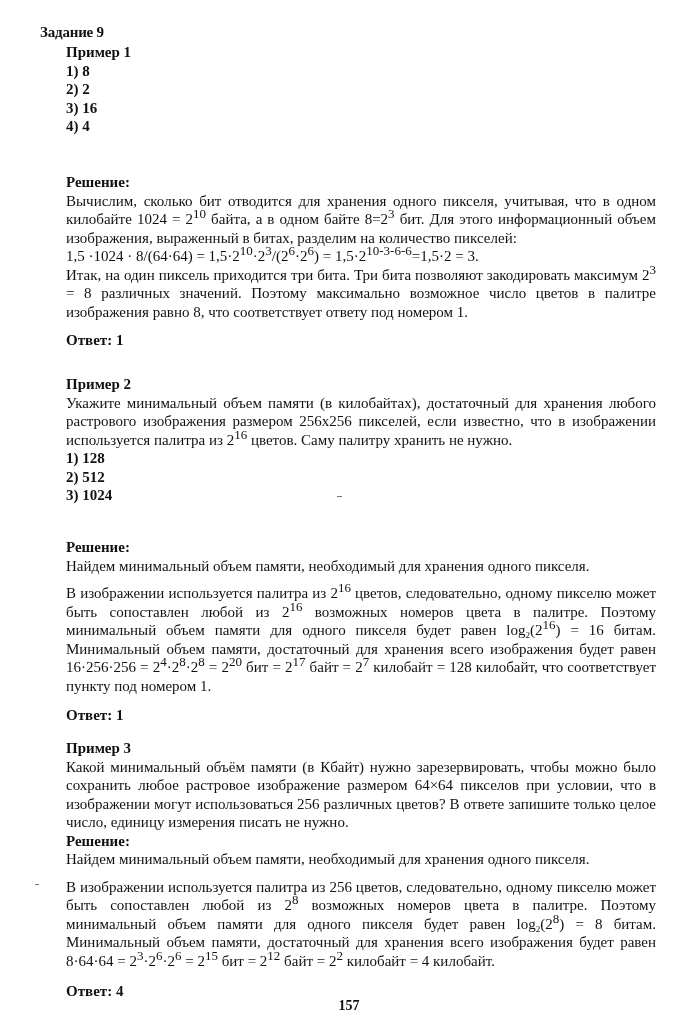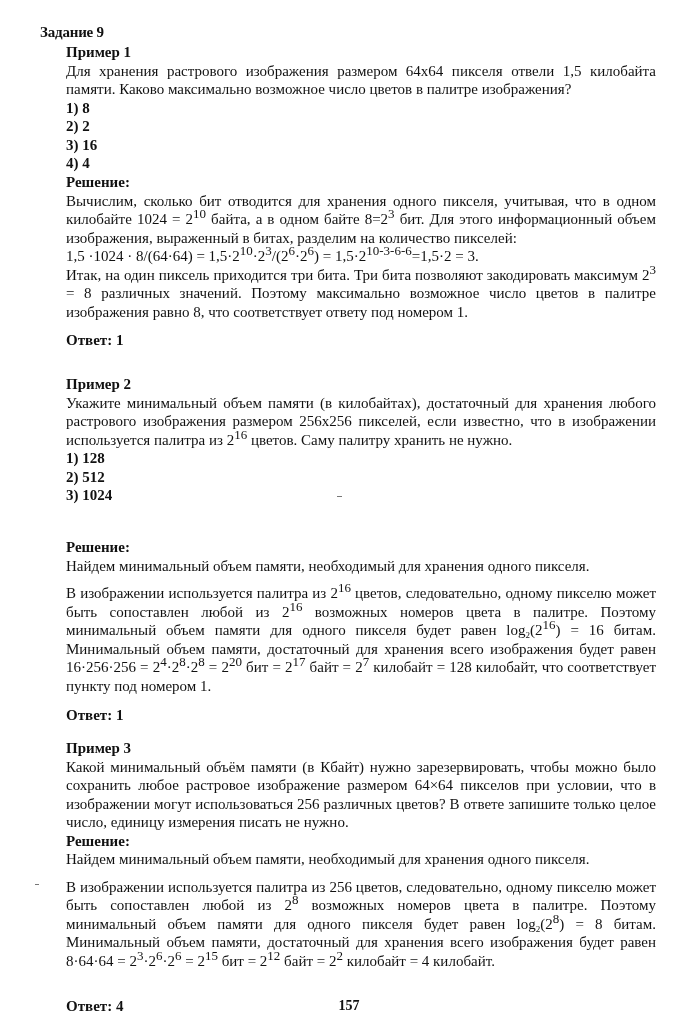--- a/index.html
+++ b/index.html
@@ -29,21 +29,20 @@
 </style>
 </head>
 <body>
 
 <div class="page">
 
   <div class="task-title">Задание 9</div>
 
   <div class="content" style="top:35px;">
     <div class="h">Пример 1</div>
-    <div class="p">Для хранения растрового изображения размером 64x64 пикселя отвели 1,5 килобайта памяти. Каково максимально возможное число цветов в палитре изображения?</div>
     <div class="opt">1) 8</div>
     <div class="opt">2) 2</div>
     <div class="opt">3) 16</div>
     <div class="opt">4) 4</div>
   </div>
 
   <div class="content" style="top:165px;">
     <div class="h">Решение:</div>
     <div class="p"><span>Вычислим, сколько бит отводится для хранения одного пикселя, учитывая, что в одном килобайте 1024 = 2</span><sup>10</sup><span> байта, а в одном байте 8=2</span><sup>3</sup><span> бит. Для этого информационный объем изображения, выраженный в битах, разделим на количество пикселей:</span></div>
     <div style="margin-top:0;"><span>1,5 ·1024 · 8/(64·64) = 1,5·2</span><sup>10</sup><span>·2</span><sup>3</sup><span>/(2</span><sup>6</sup><span>·2</span><sup>6</sup><span>) = 1,5·2</span><sup>10-3-6-6</sup><span>=1,5·2 = 3.</span></div>
@@ -65,20 +64,20 @@
     <div class="p" style="margin-top:9px;"><span>В изображении используется палитра из 2</span><sup>16</sup><span> цветов, следовательно, одному пикселю может быть сопоставлен любой из 2</span><sup>16</sup><span> возможных номеров цвета в палитре. Поэтому минимальный объем памяти для одного пикселя будет равен log</span><sub>2</sub><span>(2</span><sup>16</sup><span>) = 16 битам. Минимальный объем памяти, достаточный для хранения всего изображения будет равен 16·256·256 = 2</span><sup>4</sup><span>·2</span><sup>8</sup><span>·2</span><sup>8</sup><span> = 2</span><sup>20</sup><span> бит = 2</span><sup>17</sup><span> байт = 2</span><sup>7</sup><span> килобайт = 128 килобайт, что соответствует пункту под номером 1.</span></div>
     <div class="h" style="margin-top:11px;">Ответ: 1</div>
   </div>
 
   <div class="content" style="top:731px;">
     <div class="h">Пример 3</div>
     <div class="p">Какой минимальный объём памяти (в Кбайт) нужно зарезервировать, чтобы можно было сохранить любое растровое изображение размером 64×64 пикселов при условии, что в изображении могут использоваться 256 различных цветов? В ответе запишите только целое число, единицу измерения писать не нужно.</div>
     <div class="h">Решение:</div>
     <div>Найдем минимальный объем памяти, необходимый для хранения одного пикселя.</div>
     <div class="p" style="margin-top:9px;"><span>В изображении используется палитра из 256 цветов, следовательно, одному пикселю может быть сопоставлен любой из 2</span><sup>8</sup><span> возможных номеров цвета в палитре. Поэтому минимальный объем памяти для одного пикселя будет равен log</span><sub>2</sub><span>(2</span><sup>8</sup><span>) = 8 битам. Минимальный объем памяти, достаточный для хранения всего изображения будет равен 8·64·64 = 2</span><sup>3</sup><span>·2</span><sup>6</sup><span>·2</span><sup>6</sup><span> = 2</span><sup>15</sup><span> бит = 2</span><sup>12</sup><span> байт = 2</span><sup>2</sup><span> килобайт = 4 килобайт.</span></div>
-    <div class="h" style="margin-top:27px;">Ответ: 4</div>
+    <div class="h" style="margin-top:12px;">Ответ: 4</div>
   </div>
 
   <div class="page-number">157</div>
 
   <div class="speck" style="left:337px; top:488px; width:5px;"></div>
   <div class="speck" style="left:35px; top:876px; width:4px;"></div>
 </div>
 
 </body></html>

